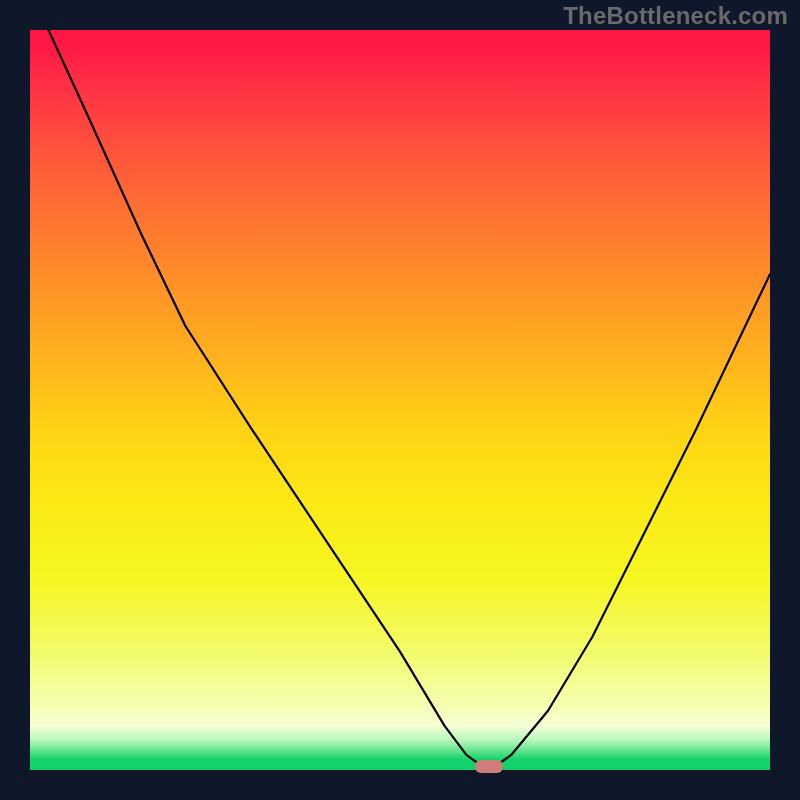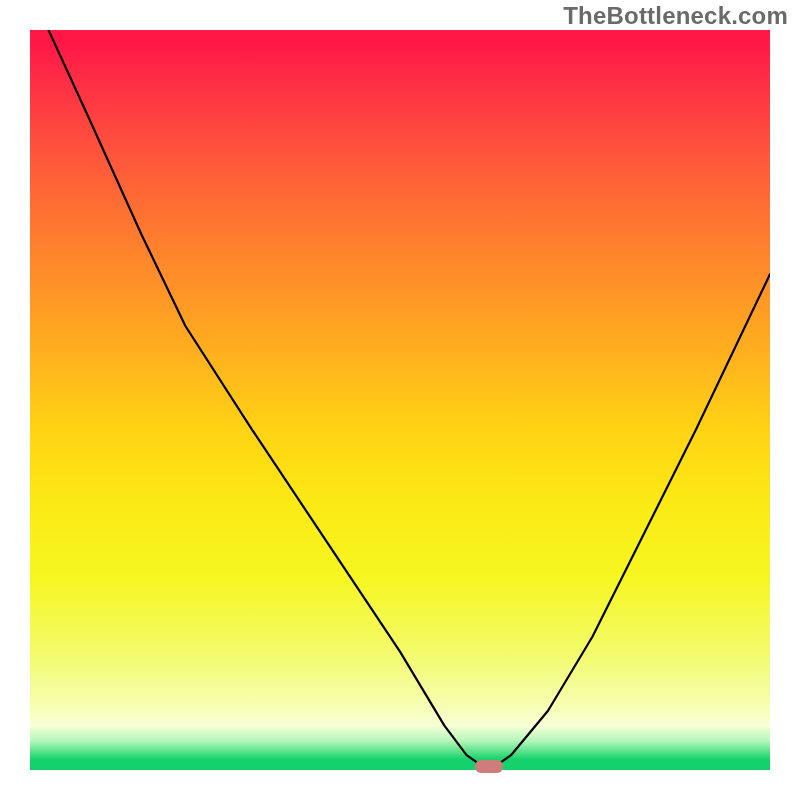--- a/index.html
+++ b/index.html
@@ -7,21 +7,21 @@
     padding: 0;
     width: 800px;
     height: 800px;
     background: #000;
     overflow: hidden;
   }
   .outer {
     position: relative;
     width: 800px;
     height: 800px;
-    background: #ffffff;
+    background: #0f172a;
   }
   .watermark {
     position: absolute;
     top: 2px;
     right: 12px;
     font-family: Arial, Helvetica, sans-serif;
     font-size: 24px;
     font-weight: 600;
     color: #6a6a6a;
     letter-spacing: 0.2px;

